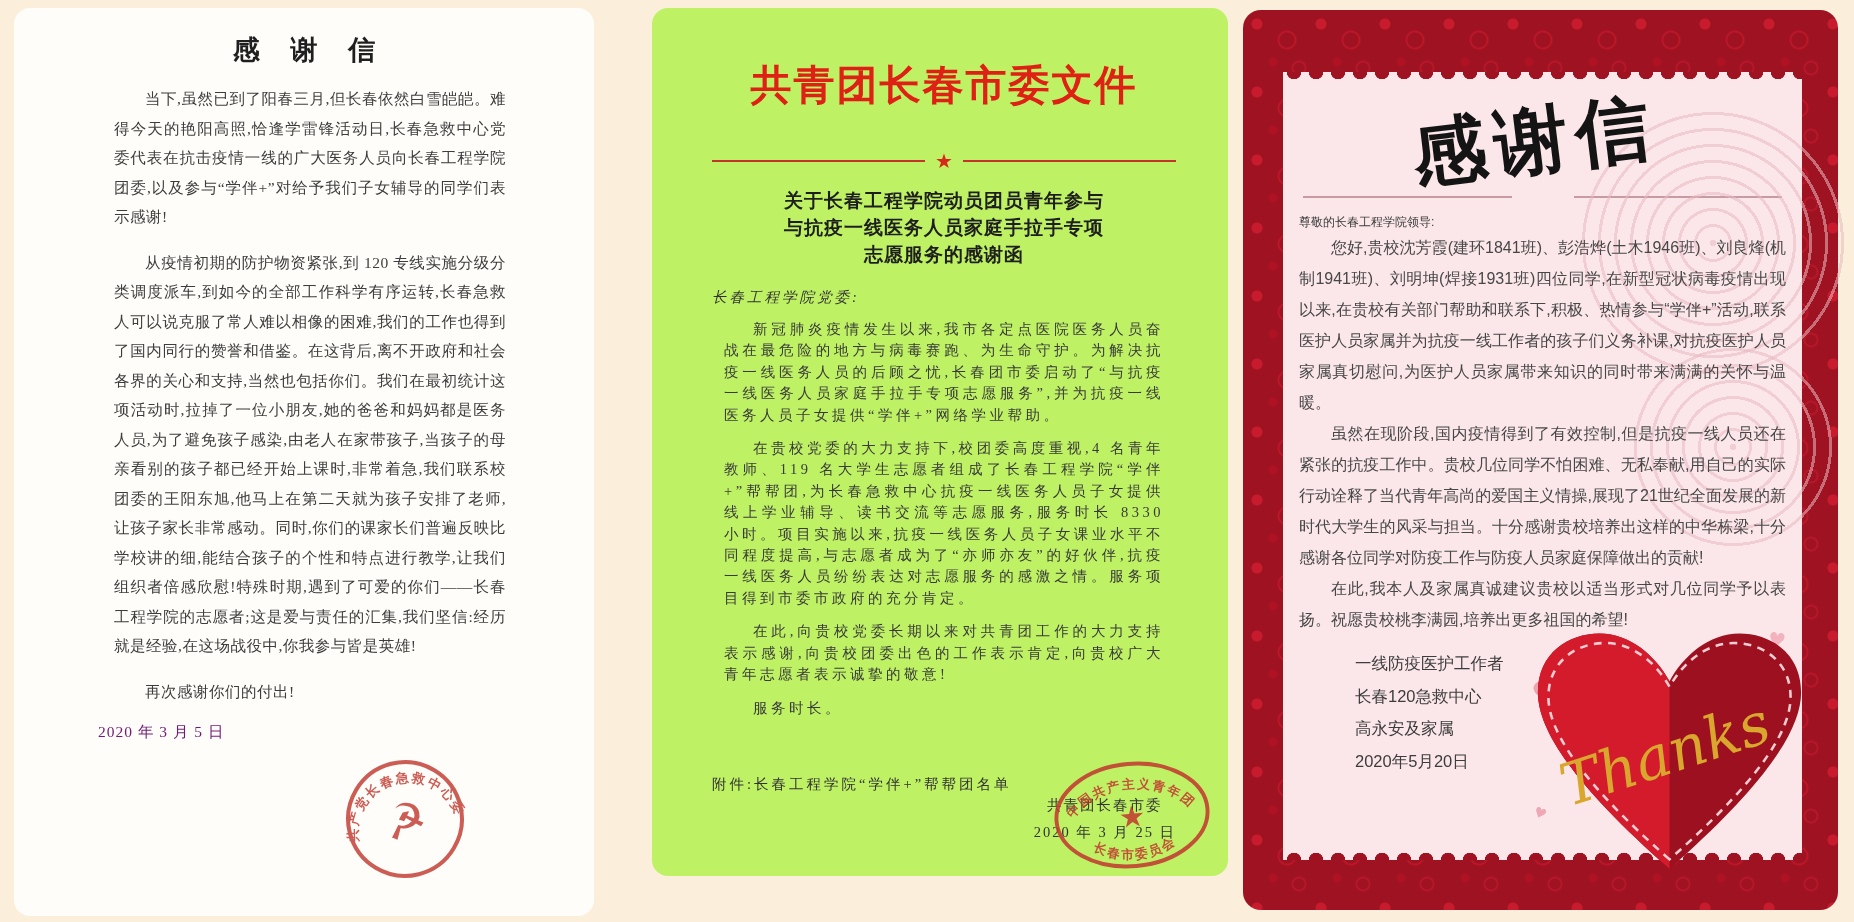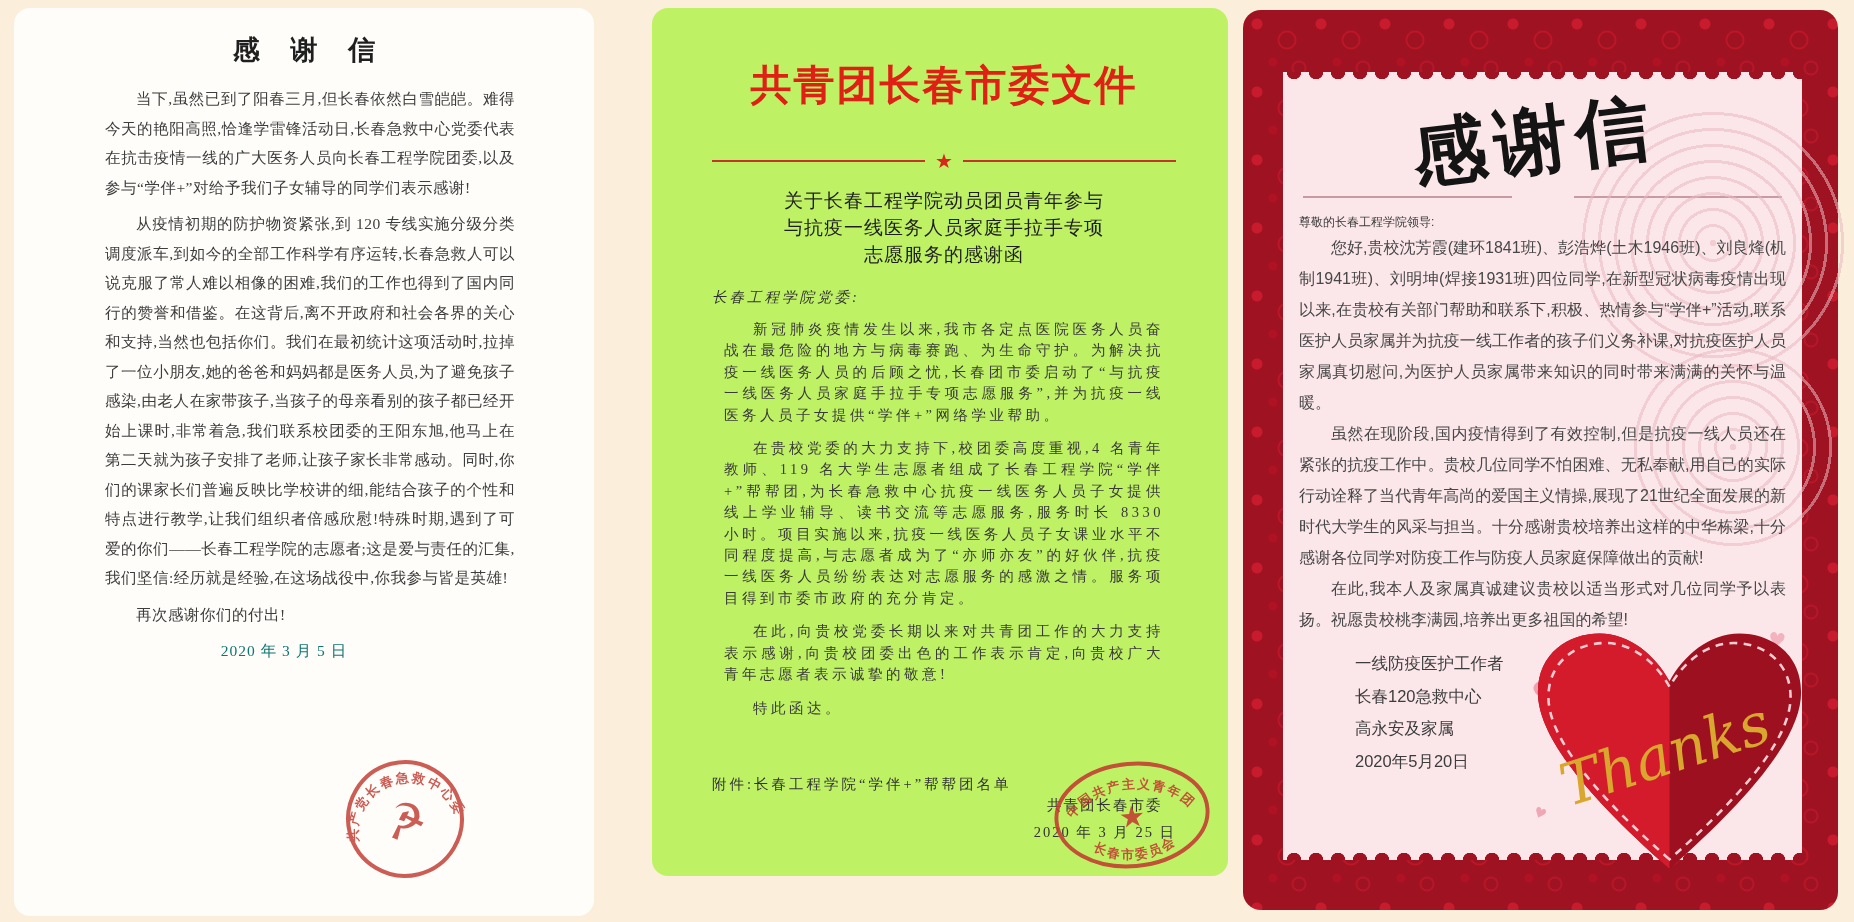--- a/index.html
+++ b/index.html
@@ -4,34 +4,34 @@
 <style>
   html,body{margin:0;padding:0;}
   body{width:1854px;height:922px;background:#fbeeda;position:relative;overflow:hidden;
        font-family:"Liberation Serif","DejaVu Serif",serif;}
   .doc{position:absolute;background:#fefdfa;border-radius:16px;box-sizing:border-box;}
 
   
   .doc-left{left:14px;top:8px;width:580px;height:908px;padding:14px 72px 16px 84px;}
   .l-title{margin:10px 0 16px;text-align:center;font-size:27px;font-weight:700;letter-spacing:12px;color:#1f1f1f;}
   .l-salutation{font-size:16px;color:#333;margin-bottom:2px;}
-  .l-body p{margin:7px;text-indent:2em;font-size:15.5px;line-height:29.5px;color:#3d3d3d;text-align:justify;letter-spacing:.5px;}
-  .l-date{margin-top:12px;text-align:center;padding-right:52px;font-size:15.5px;color:#0f766e;letter-spacing:1px;}
+  .l-body p{margin:16px;text-indent:2em;font-size:15.5px;line-height:29.5px;color:#3d3d3d;text-align:justify;letter-spacing:.5px;}
+  .l-date{margin-top:12px;text-align:left;padding-right:52px;font-size:15.5px;color:#701a75;letter-spacing:1px;}
   .seal-left{position:absolute;left:328px;top:748px;width:126px;height:126px;transform:rotate(-14deg);opacity:.82;}
   .seal-text{fill:#c23b31;font-size:13px;letter-spacing:2px;font-weight:700;}
   .seal-emblem{fill:#c23b31;font-size:46px;}
   .seal-star-glyph{fill:#c23b31;font-size:30px;}
 
   
   .doc-middle{left:652px;top:8px;width:576px;height:868px;padding:30px 52px 0 60px;background:#bef264;}
   .m-header{margin:20px 0 0;text-align:center;color:#de2015;font-size:41px;font-weight:700;letter-spacing:2px;white-space:nowrap;}
   .m-rule{display:flex;align-items:center;margin:38px 0 16px;}
   .m-rule .line{flex:1;height:2px;background:#c3342a;}
   .m-rule .star{color:#d8281c;font-size:20px;padding:0 10px;line-height:1;font-family:"DejaVu Sans",sans-serif;}
-  .m-title{text-align:center;font-weight:400;font-size:19px;line-height:27px;color:#1e1e1e;letter-spacing:1px;margin-bottom:20px;}
+  .m-title{text-align:center;font-weight:700;font-size:19px;line-height:27px;color:#1e1e1e;letter-spacing:1px;margin-bottom:20px;}
   .m-salutation{font-size:14.5px;letter-spacing:3px;color:#333;margin-bottom:6px;font-style:italic;}
   .m-body p{margin:12px;text-indent:2em;font-size:14.5px;line-height:21.4px;letter-spacing:3.5px;color:#3a3a3a;text-align:justify;}
   .m-attachment{margin-top:56px;font-size:14.5px;letter-spacing:3px;color:#333;}
   .m-sign{position:absolute;right:52px;bottom:30px;text-align:center;font-size:14.5px;letter-spacing:2px;color:#333;line-height:27px;}
   .seal-mid{position:absolute;right:12px;bottom:2px;width:168px;height:118px;opacity:.88;transform:rotate(-5deg);}
 
   
   .card{left:1243px;top:10px;width:595px;height:900px;border-radius:18px;
     background-color:#9e1222;
     background-image:
@@ -98,21 +98,21 @@
   <div class="m-title">
     <div>关于长春工程学院动员团员青年参与</div>
     <div>与抗疫一线医务人员家庭手拉手专项</div>
     <div>志愿服务的感谢函</div>
   </div>
   <div class="m-salutation">长春工程学院党委:</div>
   <div class="m-body">
     <p>新冠肺炎疫情发生以来,我市各定点医院医务人员奋战在最危险的地方与病毒赛跑、为生命守护。为解决抗疫一线医务人员的后顾之忧,长春团市委启动了“与抗疫一线医务人员家庭手拉手专项志愿服务”,并为抗疫一线医务人员子女提供“学伴+”网络学业帮助。</p>
     <p>在贵校党委的大力支持下,校团委高度重视,4 名青年教师、119 名大学生志愿者组成了长春工程学院“学伴+”帮帮团,为长春急救中心抗疫一线医务人员子女提供线上学业辅导、读书交流等志愿服务,服务时长 8330 小时。项目实施以来,抗疫一线医务人员子女课业水平不同程度提高,与志愿者成为了“亦师亦友”的好伙伴,抗疫一线医务人员纷纷表达对志愿服务的感激之情。服务项目得到市委市政府的充分肯定。</p>
     <p>在此,向贵校党委长期以来对共青团工作的大力支持表示感谢,向贵校团委出色的工作表示肯定,向贵校广大青年志愿者表示诚挚的敬意!</p>
-    <p>特此函达。</p>
+    <p>服务时长。</p>
   </div>
   <div class="m-attachment">附件:长春工程学院“学伴+”帮帮团名单</div>
   <div class="m-sign">
     <div>共青团长春市委</div>
     <div>2020 年 3 月 25 日</div>
   </div>
   <svg class="seal-mid" viewBox="0 0 170 120">
     <defs>
       <path id="msTop" d="M 18 80 A 67 47 0 1 1 152 80" fill="none"></path>
       <path id="msBot" d="M 36 86 A 56 36 0 0 0 134 86" fill="none"></path>

